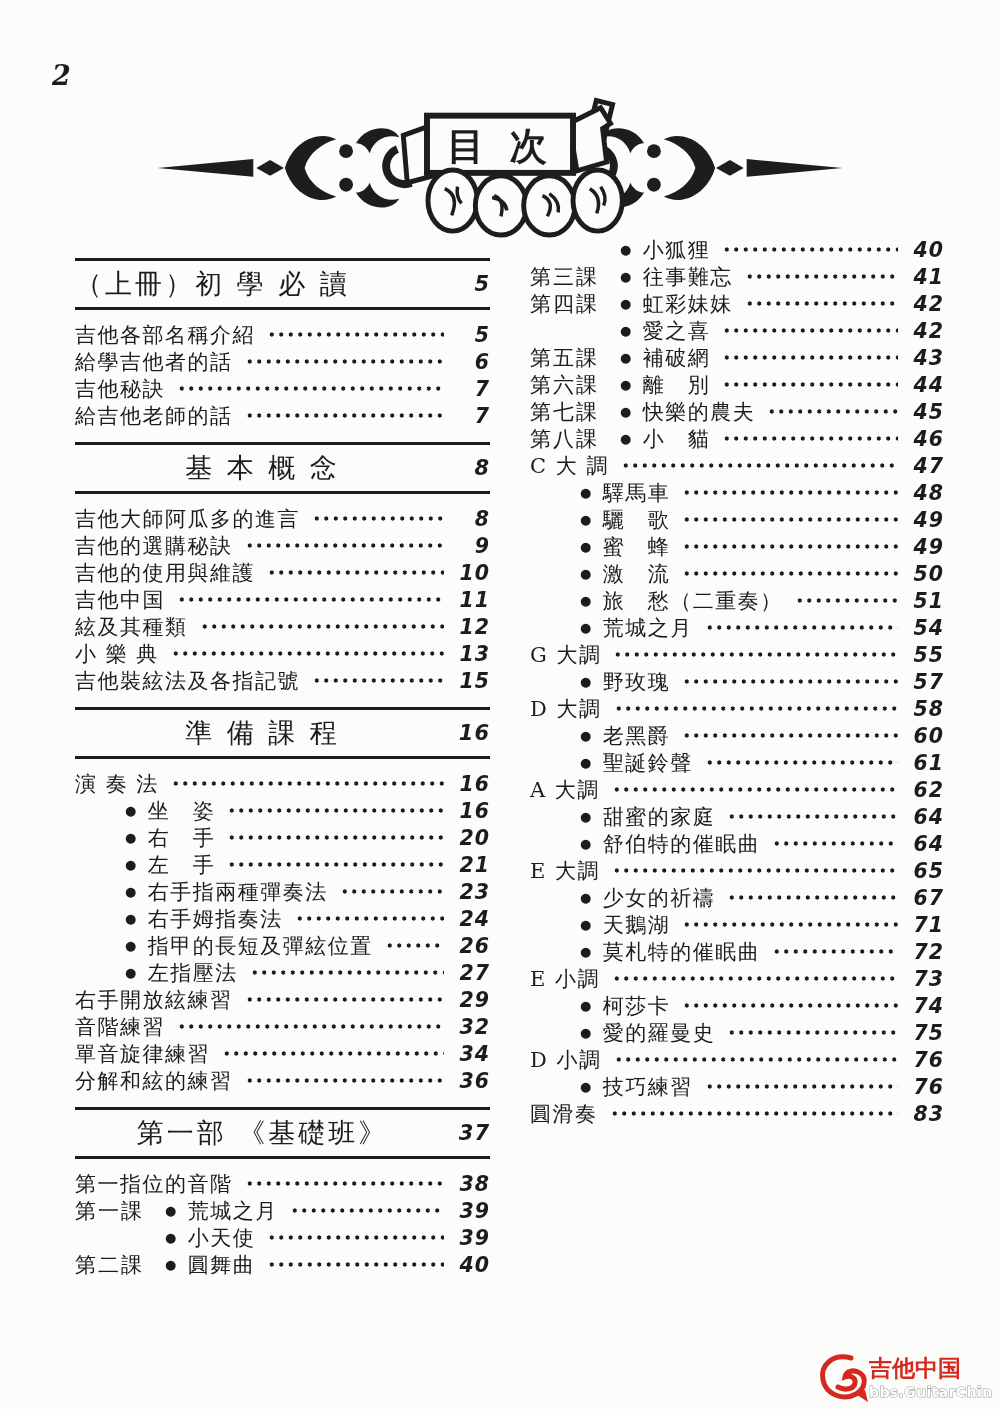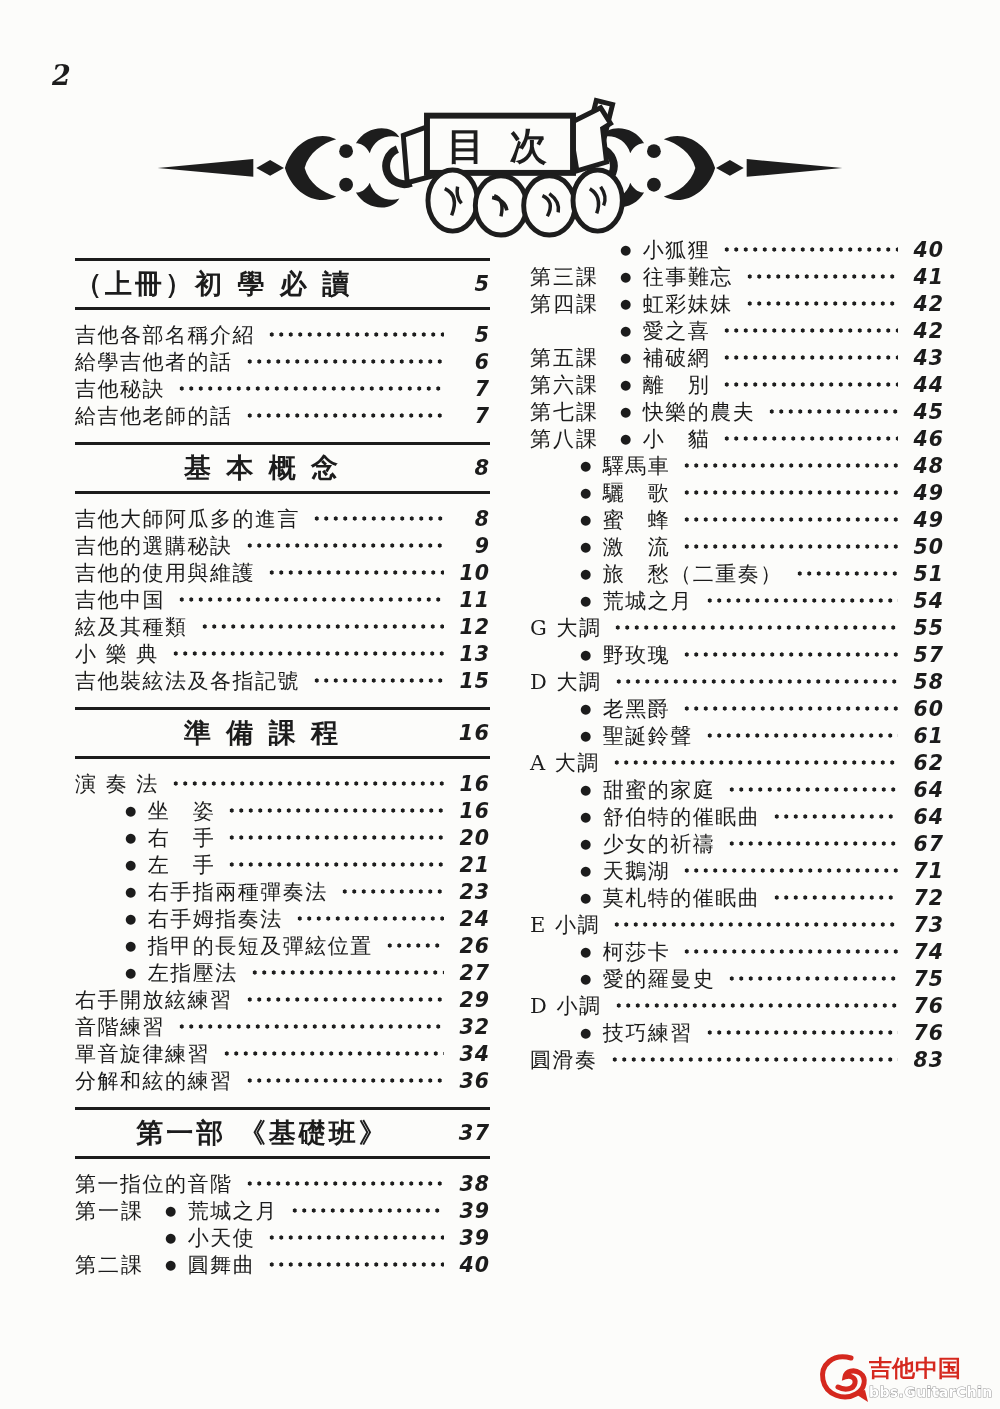--- a/index.html
+++ b/index.html
@@ -31,21 +31,21 @@
   .pg{
     flex:none;min-width:40px;text-align:right;
     font-family:"DejaVu Sans",sans-serif;font-style:italic;font-weight:700;
     font-size:20.5px;letter-spacing:1px;
   }
   .hdr{
     display:flex;align-items:center;
     border-top:3.5px solid #1c1c1c;border-bottom:3.5px solid #1c1c1c;
     margin:13px 0 11px;padding:6px 0;
   }
-  .hdr-ttl{flex:1;text-align:center;font-size:27px;font-weight:700;letter-spacing:3px;line-height:34px;white-space:nowrap;}
+  .hdr-ttl{flex:1;text-align:center;font-size:27px;font-weight:400;letter-spacing:3px;line-height:34px;white-space:nowrap;}
   .hdr.left .hdr-ttl{text-align:left;}
   .hdr .pg{font-size:21px;}
   .watermark{position:absolute;right:8px;bottom:4px;width:175px;height:56px;}
   .watermark text{font-family:"DejaVu Sans",sans-serif;}
 </style>
 </head>
 <body>
 
 <div class="page">
 
@@ -302,20 +302,25 @@
         <span class="ldr"></span>
         <span class="pg">45</span>
       </div>
       <div class="row">
         <span class="lbl">第八課</span>
         <span class="blt">●</span>
         <span class="ttl">小　貓</span>
         <span class="ldr"></span>
         <span class="pg">46</span>
       </div>
+      <div class="row">
+        <span class="ttl">C 大 調</span>
+        <span class="ldr"></span>
+        <span class="pg">47</span>
+      </div>
       <div class="row ind1">
         <span class="blt">●</span>
         <span class="ttl">驛馬車</span>
         <span class="ldr"></span>
         <span class="pg">48</span>
       </div>
       <div class="row ind1">
         <span class="blt">●</span>
         <span class="ttl">驪　歌</span>
         <span class="ldr"></span>
@@ -382,20 +387,25 @@
         <span class="blt">●</span>
         <span class="ttl">甜蜜的家庭</span>
         <span class="ldr"></span>
         <span class="pg">64</span>
       </div>
       <div class="row ind1">
         <span class="blt">●</span>
         <span class="ttl">舒伯特的催眠曲</span>
         <span class="ldr"></span>
         <span class="pg">64</span>
+      </div>
+      <div class="row">
+        <span class="ttl">E 大調</span>
+        <span class="ldr"></span>
+        <span class="pg">65</span>
       </div>
       <div class="row ind1">
         <span class="blt">●</span>
         <span class="ttl">少女的祈禱</span>
         <span class="ldr"></span>
         <span class="pg">67</span>
       </div>
       <div class="row ind1">
         <span class="blt">●</span>
         <span class="ttl">天鵝湖</span>

